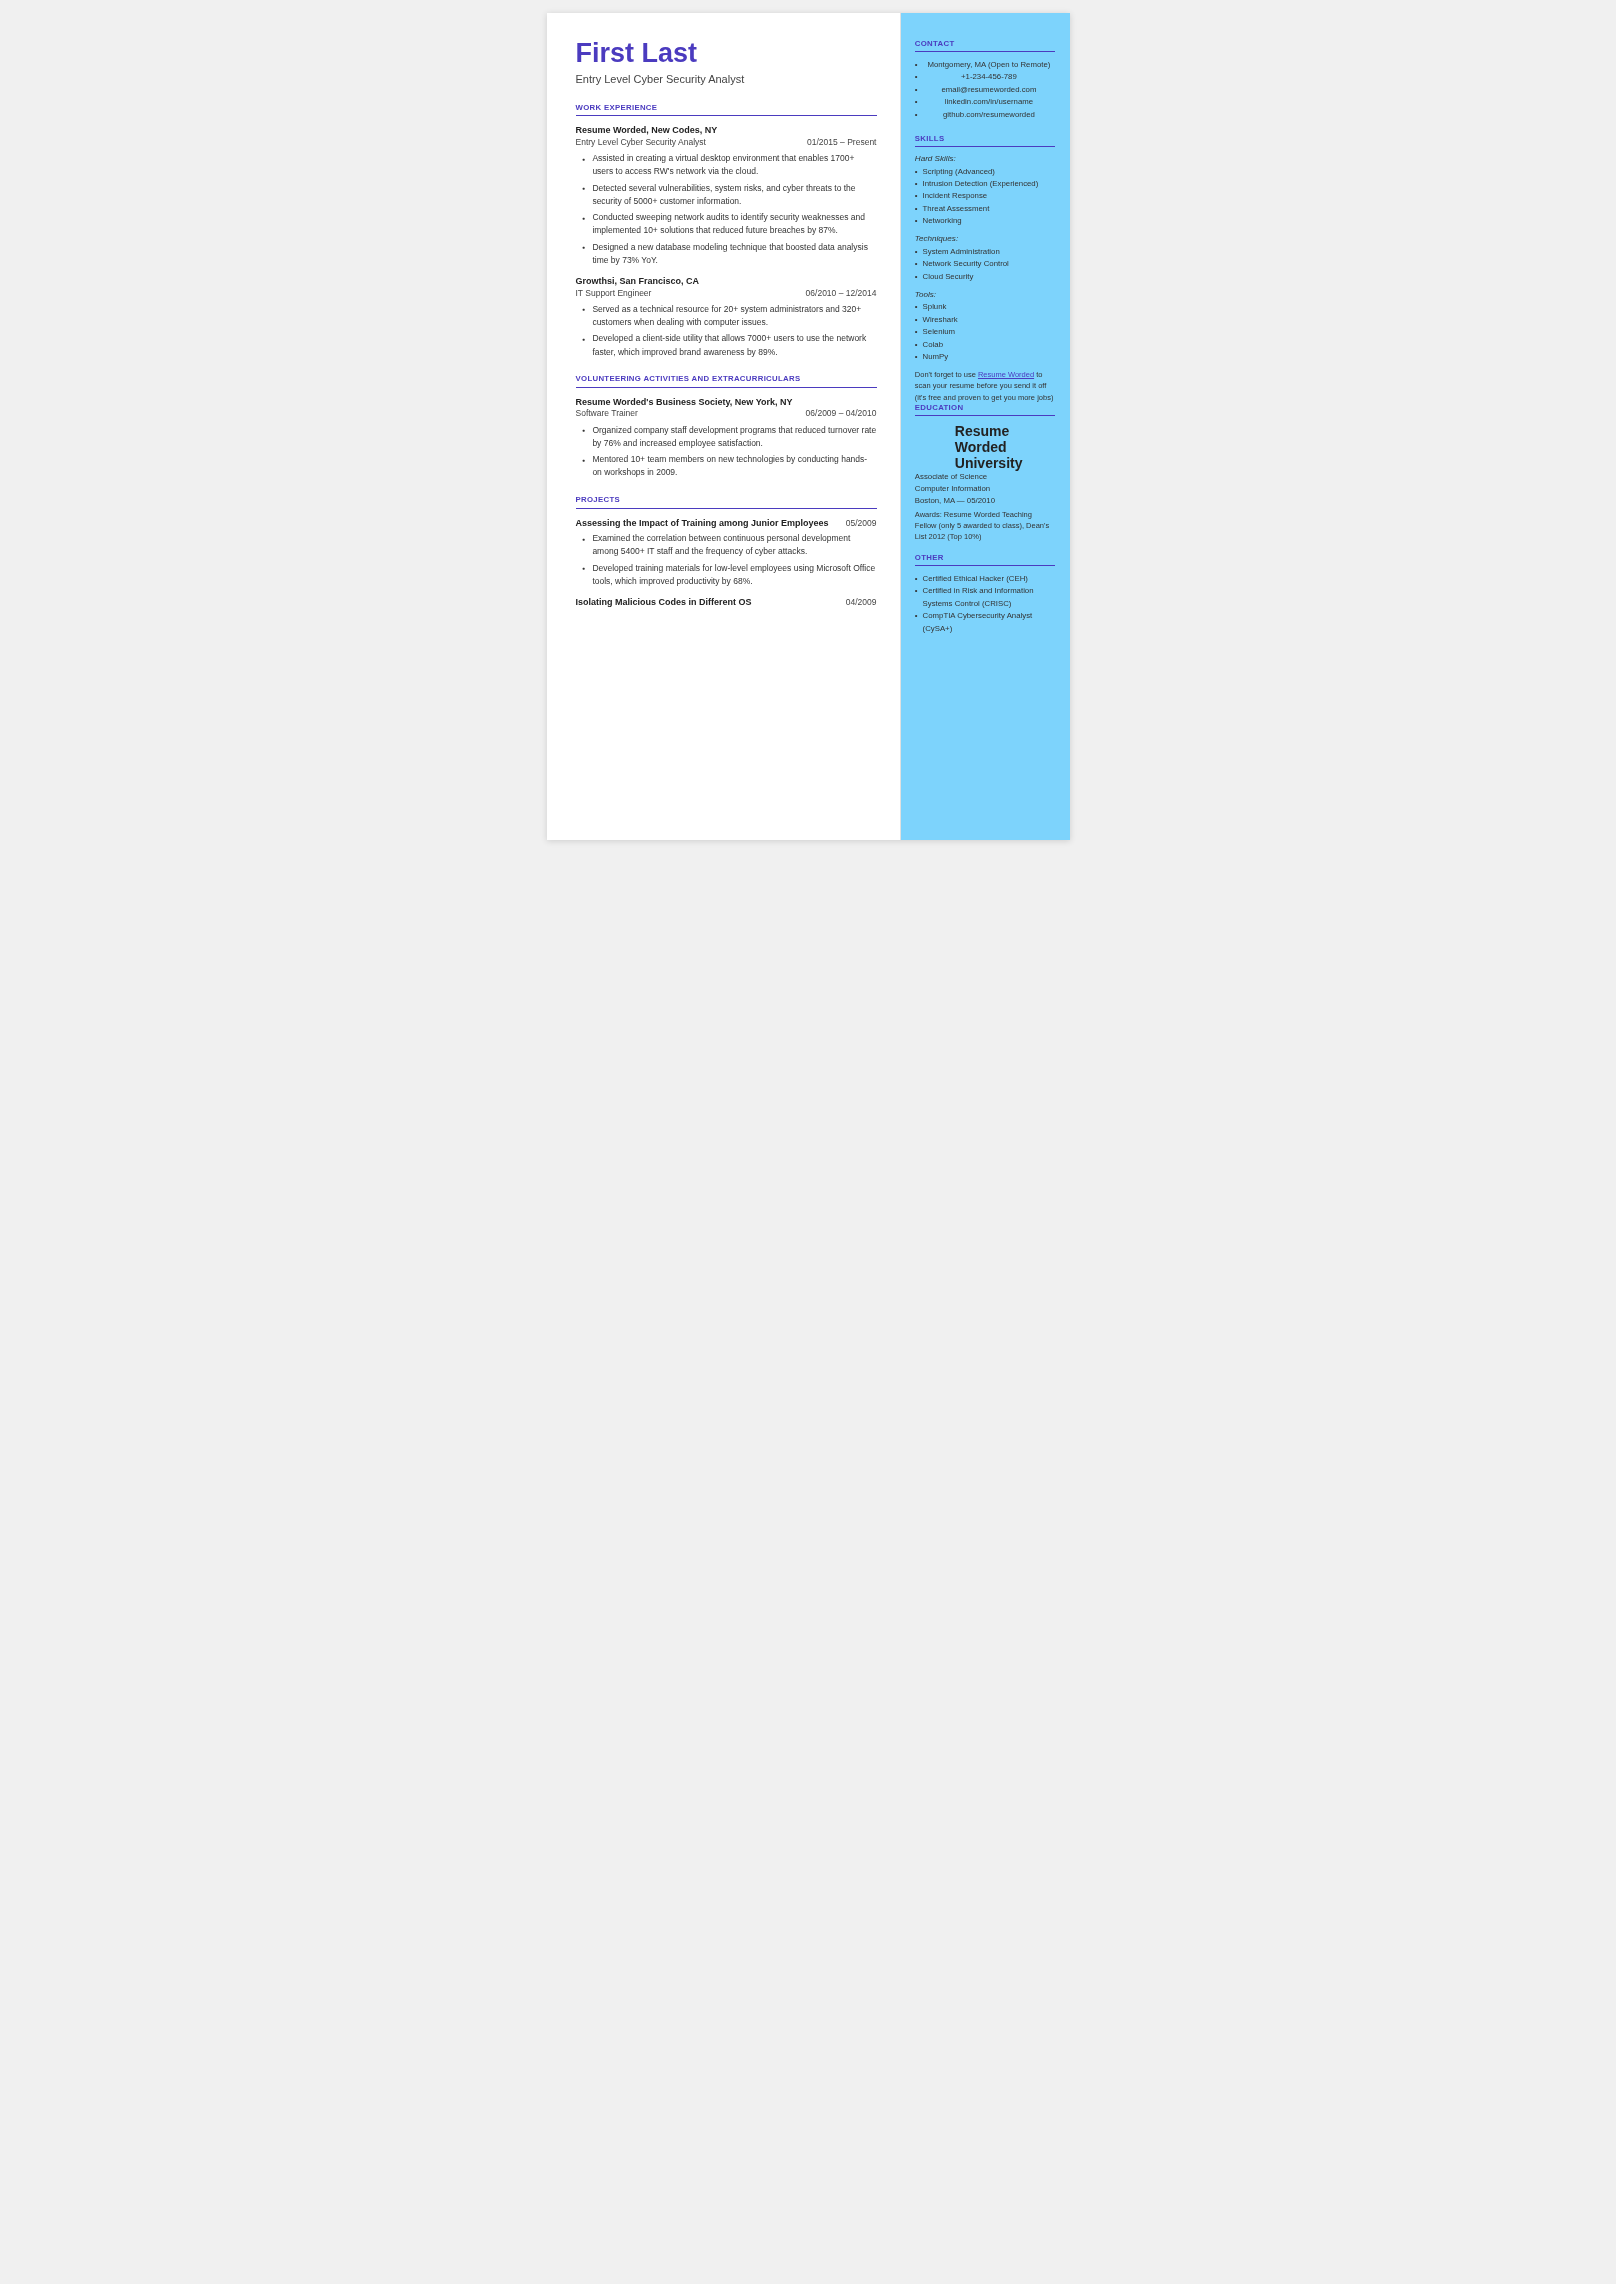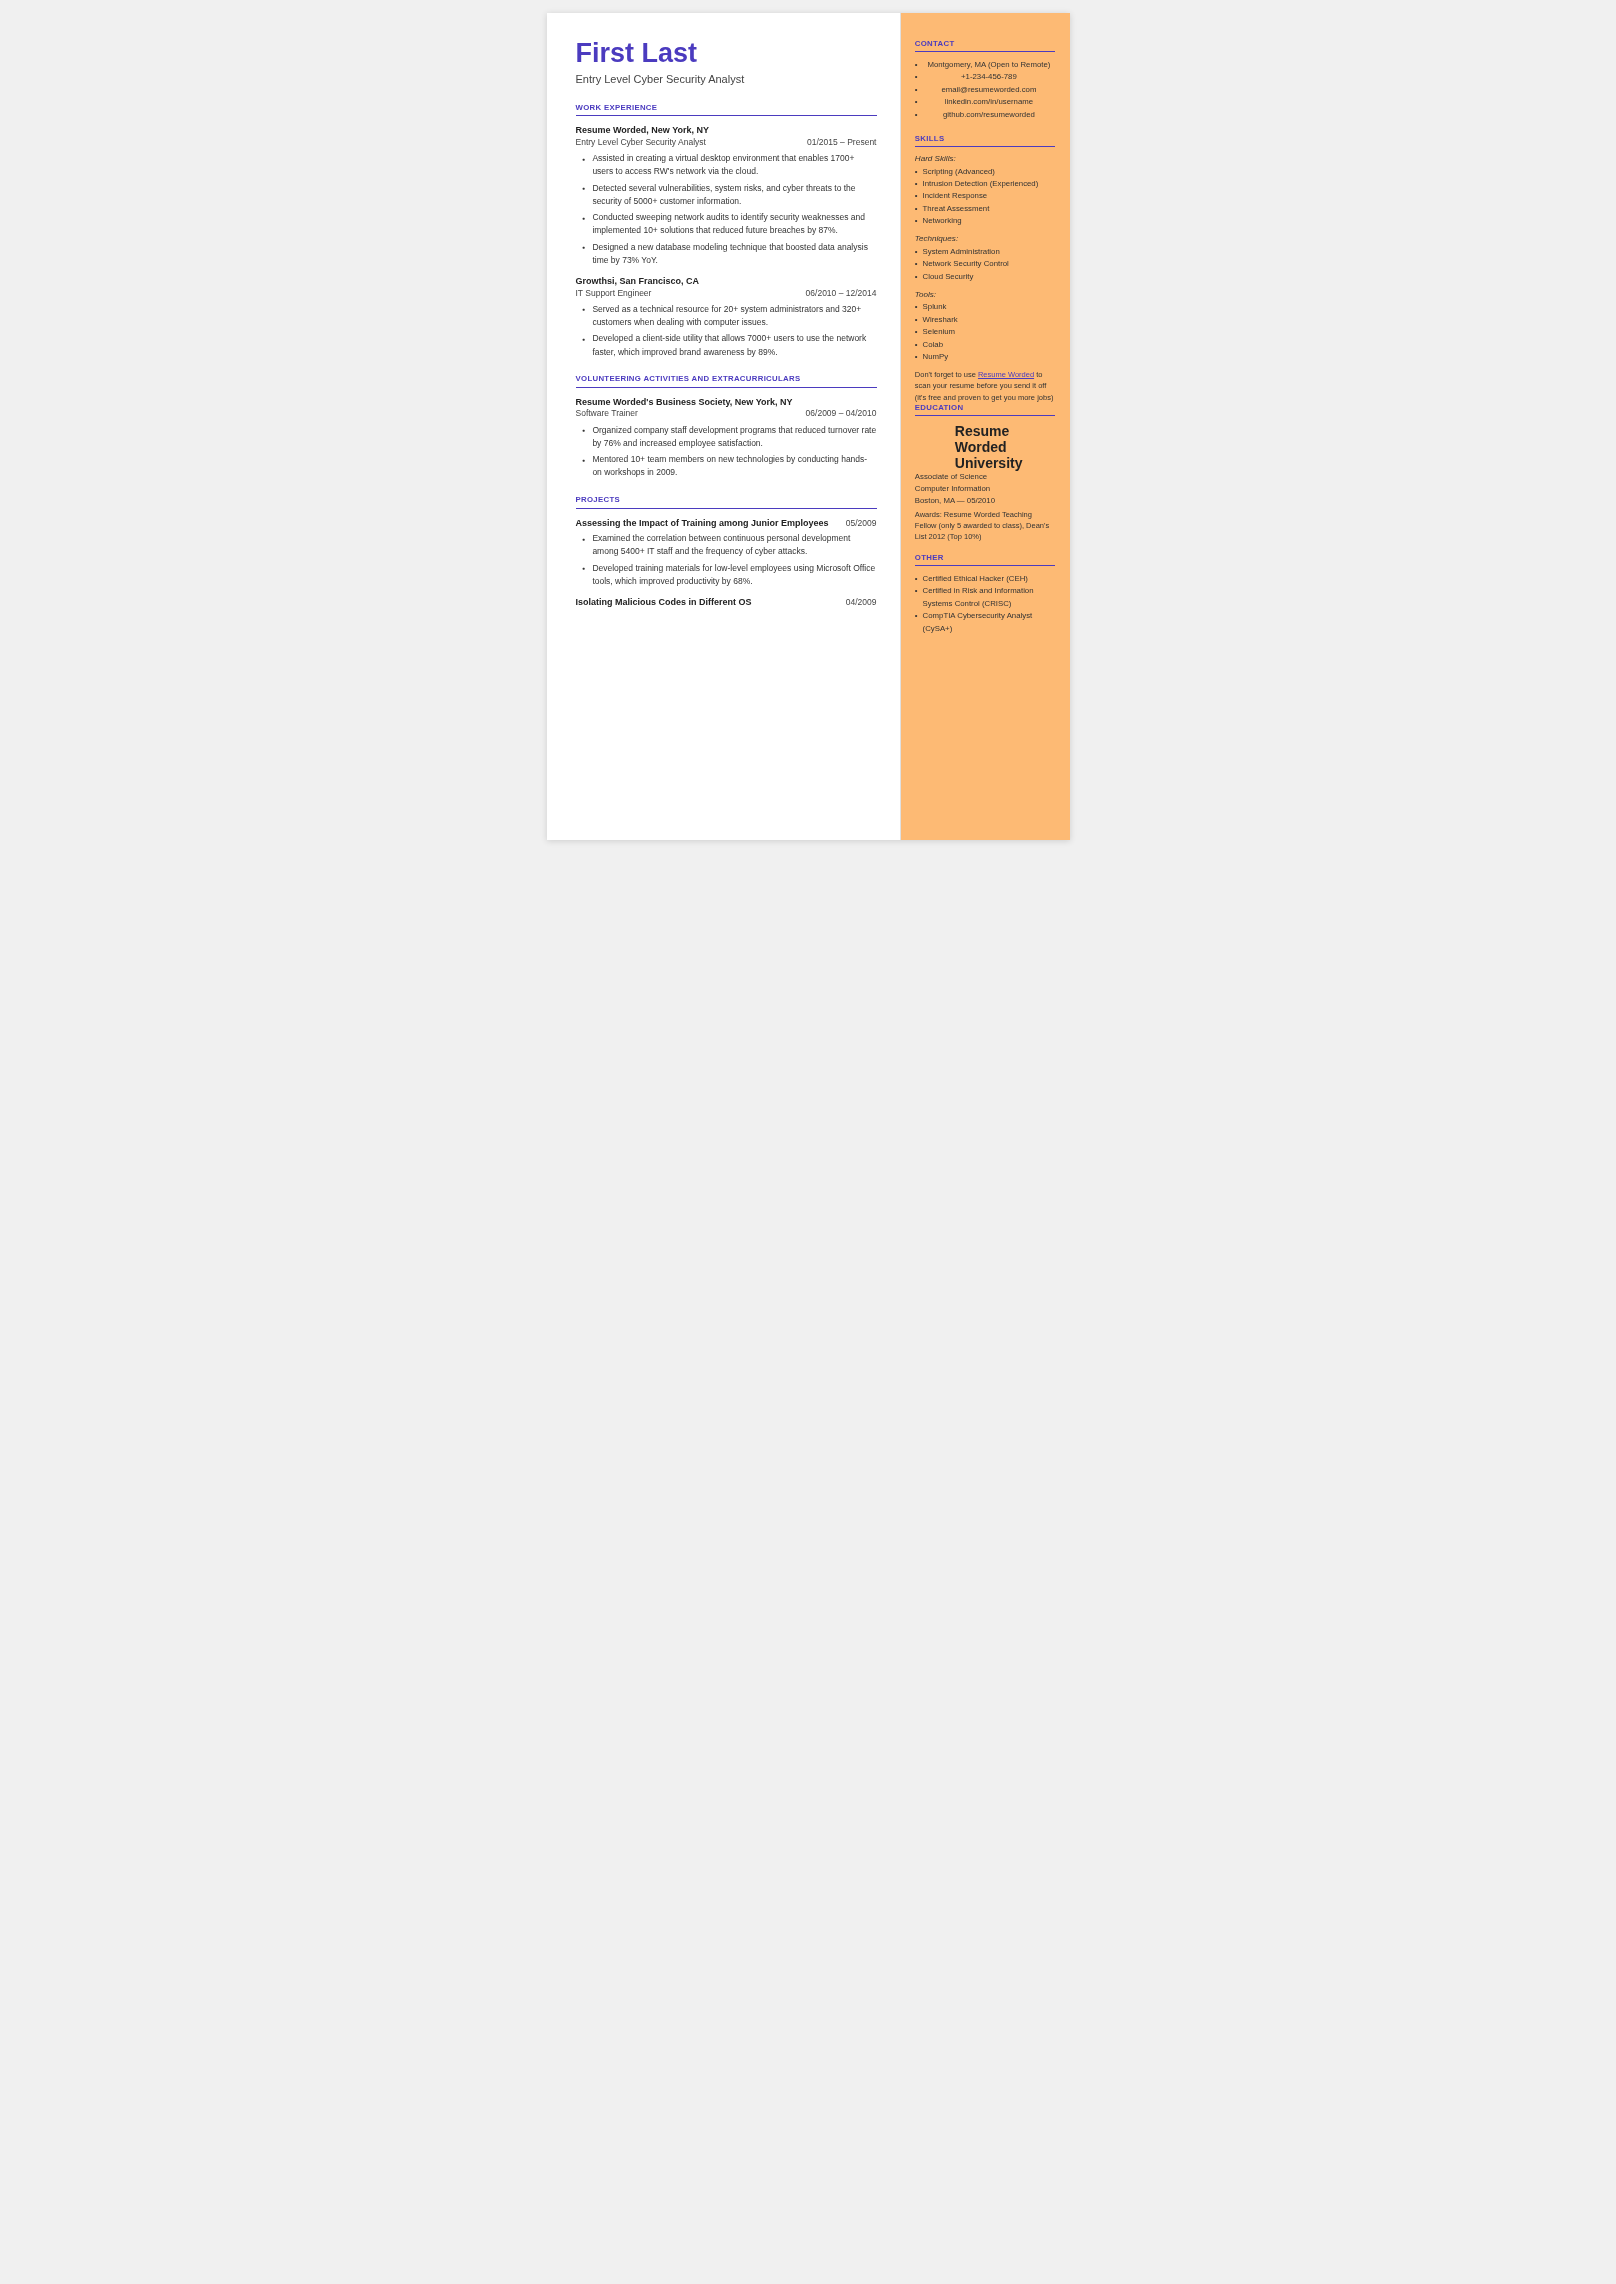--- a/index.html
+++ b/index.html
@@ -104,21 +104,21 @@
       color: #444;
       white-space: nowrap;
       margin-left: 6.5px;
     }
 
     
     .right-col {
       width: 169px;
       min-width: 169px;
       padding: 26px 14.3px 26px 14.3px;
-      background: #fdba74;
+      background: #7dd3fc;
     }
     .right-section-label {
       font-size: 7.8px;
       font-weight: 700;
       color: #4b3bbf;
       letter-spacing: 0.04em;
       text-transform: uppercase;
       margin-bottom: 3.3px;
     }
     .right-divider {
@@ -221,21 +221,21 @@
 <div class="resume-page">
 
   <div class="left-col">
     <div class="name">First Last</div>
     <div class="title">Entry Level Cyber Security Analyst</div>
 
     <div class="section-label">WORK EXPERIENCE</div>
     <hr class="divider">
 
     <div class="job-header">
-      <div class="job-company">Resume Worded, New York, NY</div>
+      <div class="job-company">Resume Worded, New Codes, NY</div>
     </div>
     <div class="job-title-line">
       <span>Entry Level Cyber Security Analyst</span>
       <span>01/2015 – Present</span>
     </div>
     <ul class="bullet-list">
       <li>Assisted in creating a virtual desktop environment that enables 1700+ users to access RW's network via the cloud.</li>
       <li>Detected several vulnerabilities, system risks, and cyber threats to the security of 5000+ customer information.</li>
       <li>Conducted sweeping network audits to identify security weaknesses and implemented 10+ solutions that reduced future breaches by 87%.</li>
       <li>Designed a new database modeling technique that boosted data analysis time by 73% YoY.</li>

